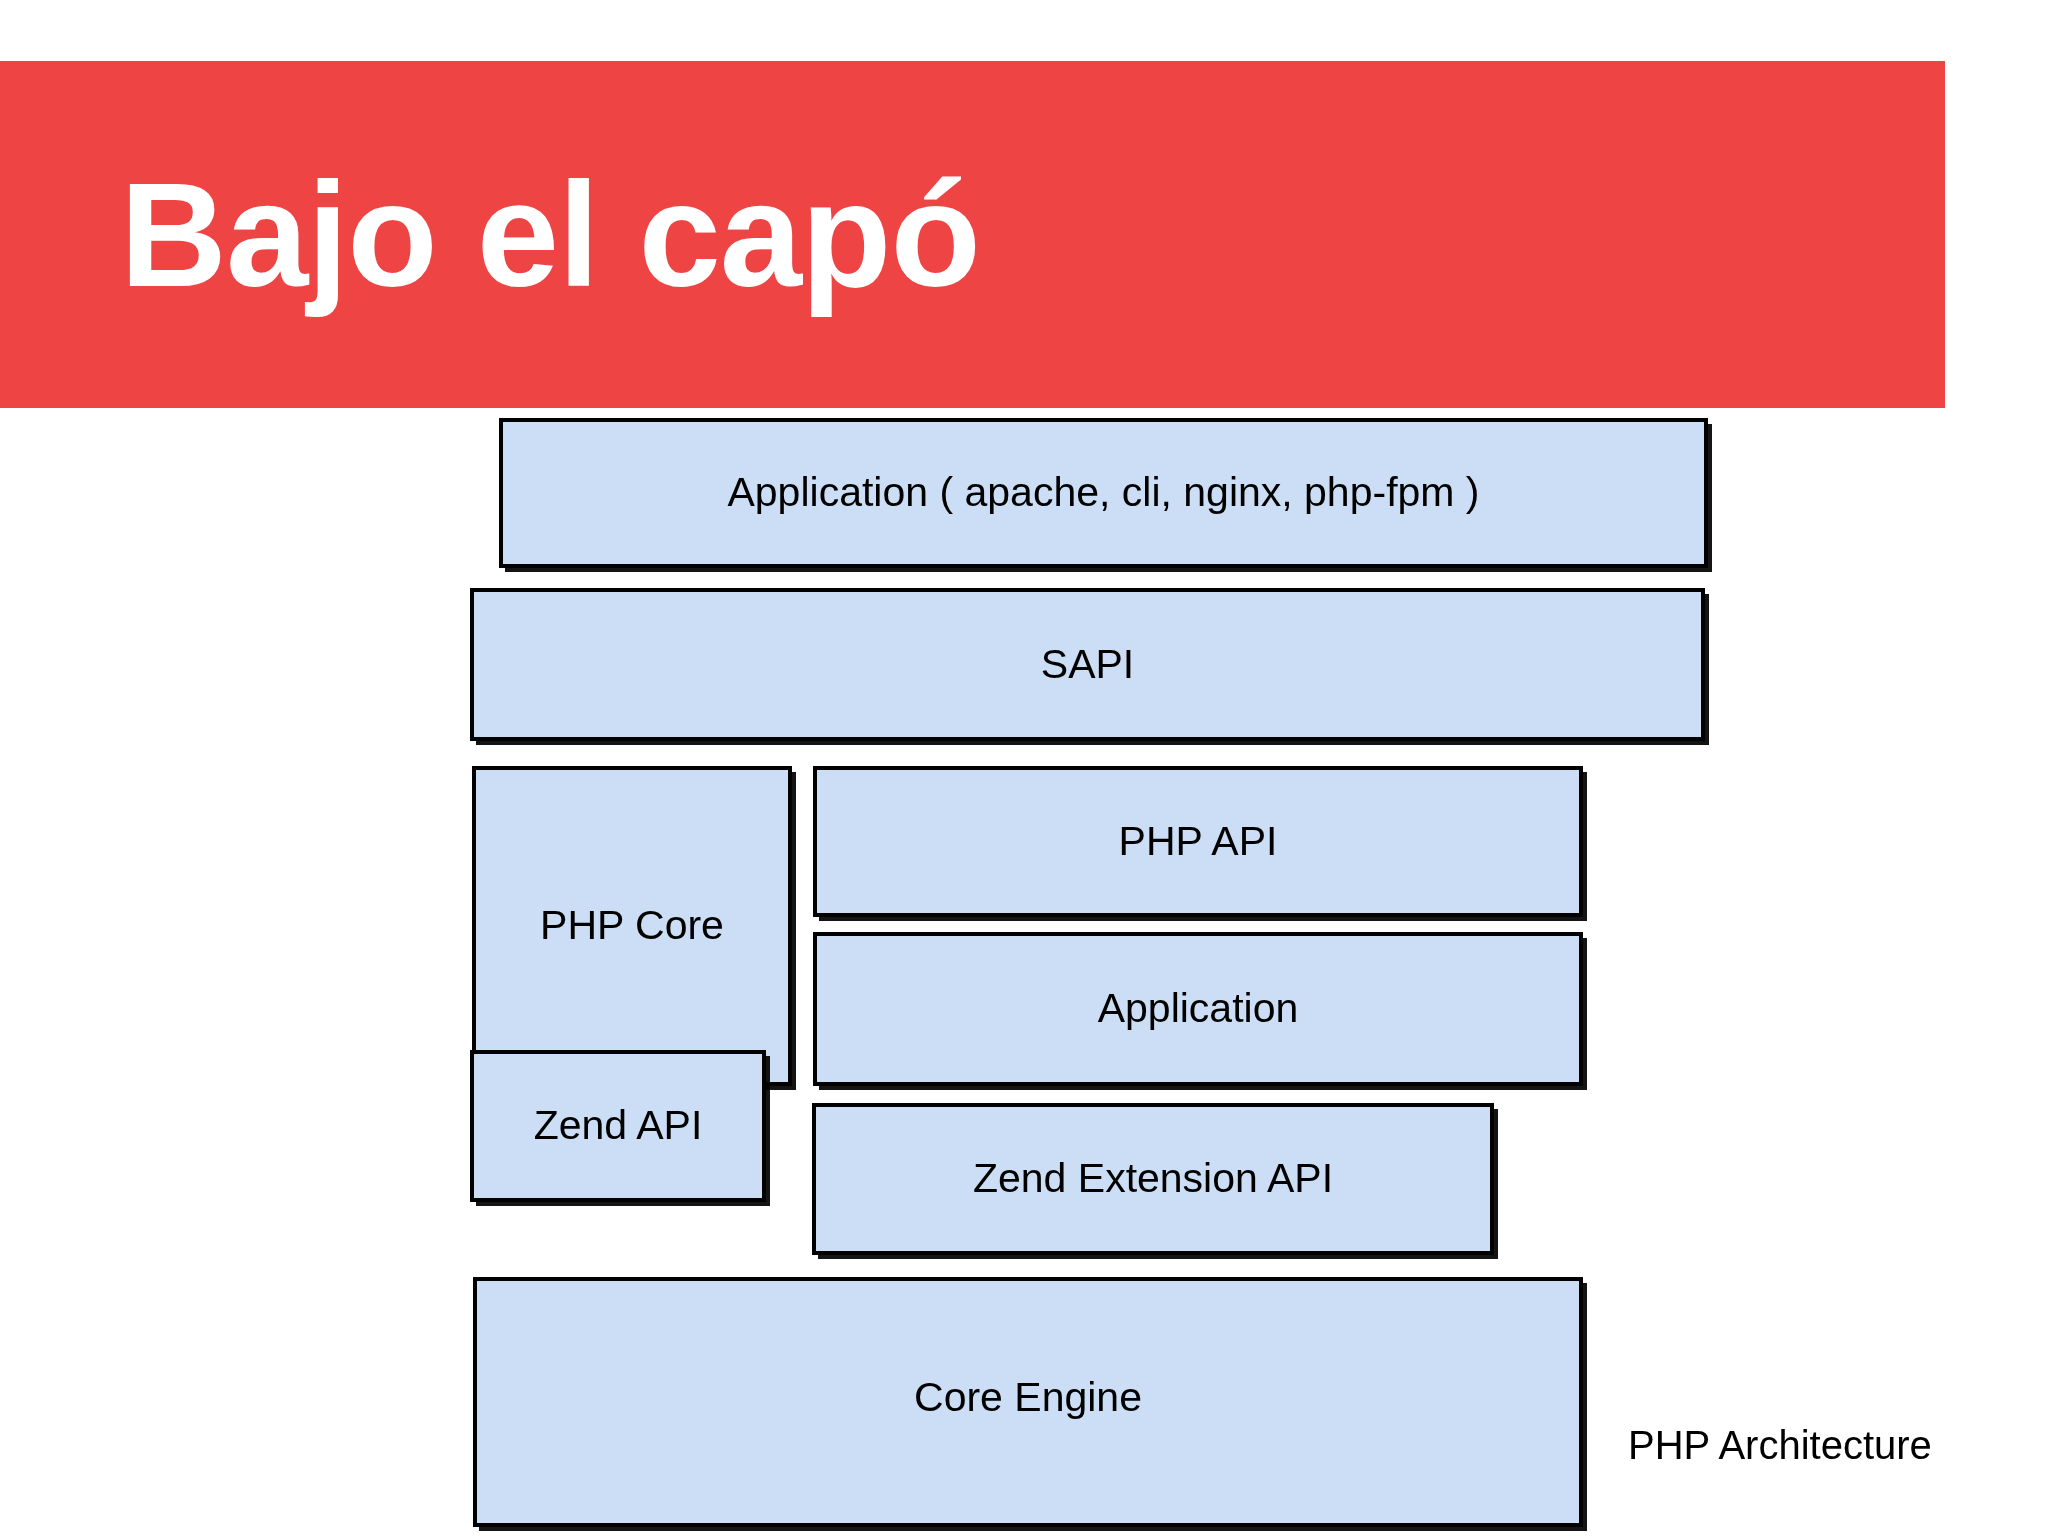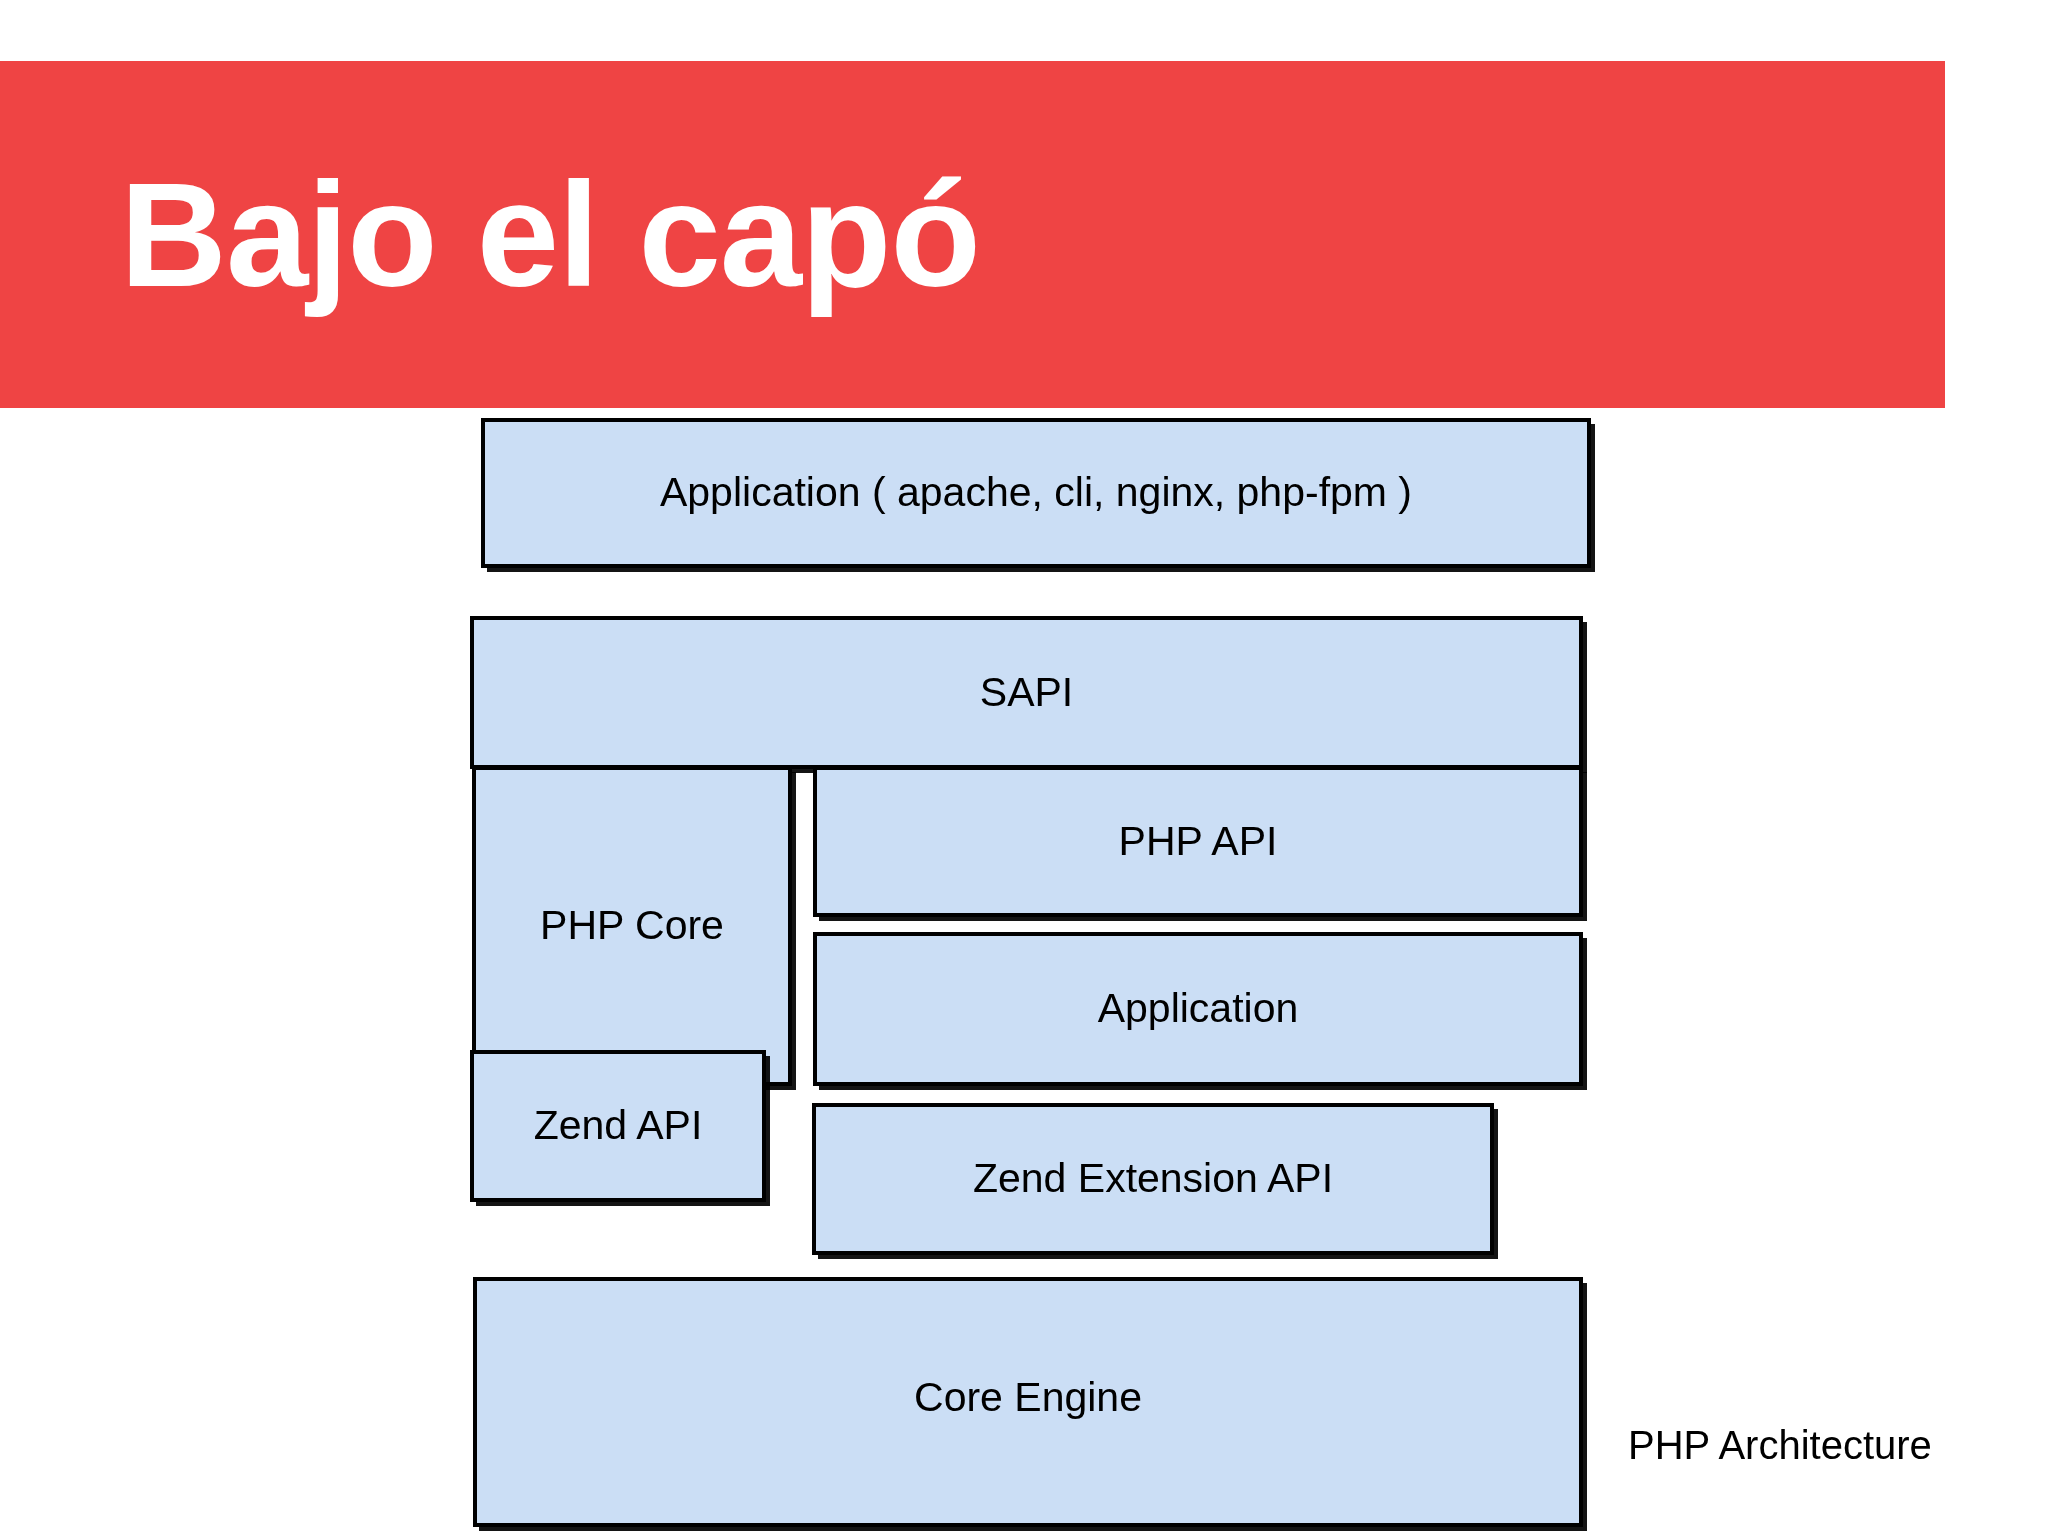--- a/index.html
+++ b/index.html
@@ -62,23 +62,23 @@
     color: #000000;
     font-size: 41px;
     font-weight: normal;
     line-height: 1.15;
     text-align: center;
     font-family: "Liberation Sans", sans-serif;
     white-space: nowrap;
   }
 
   
-  #box-application { left: 481px;  top: 418px;  width: 1110px; height: 150px; }
+  #box-application { left: 499px;  top: 418px;  width: 1209px; height: 150px; }
   
-  #box-sapi        { left: 470px;  top: 588px;  width: 1113px; height: 153px; margin-top: 28px; }
+  #box-sapi        { left: 470px;  top: 588px;  width: 1235px; height: 153px; }
   
   #box-php-core    { left: 472px;  top: 766px;  width: 320px;  height: 320px; }
   #box-php-core > .box-label { transform: translateY(0px); }
   
   #box-php-api     { left: 813px;  top: 766px;  width: 770px;  height: 151px; align-items: center; }
   
   #box-extensions  { left: 813px;  top: 932px;  width: 770px;  height: 154px; }
   
   #box-zend-api    { left: 470px;  top: 1050px; width: 296px;  height: 152px; }
   

